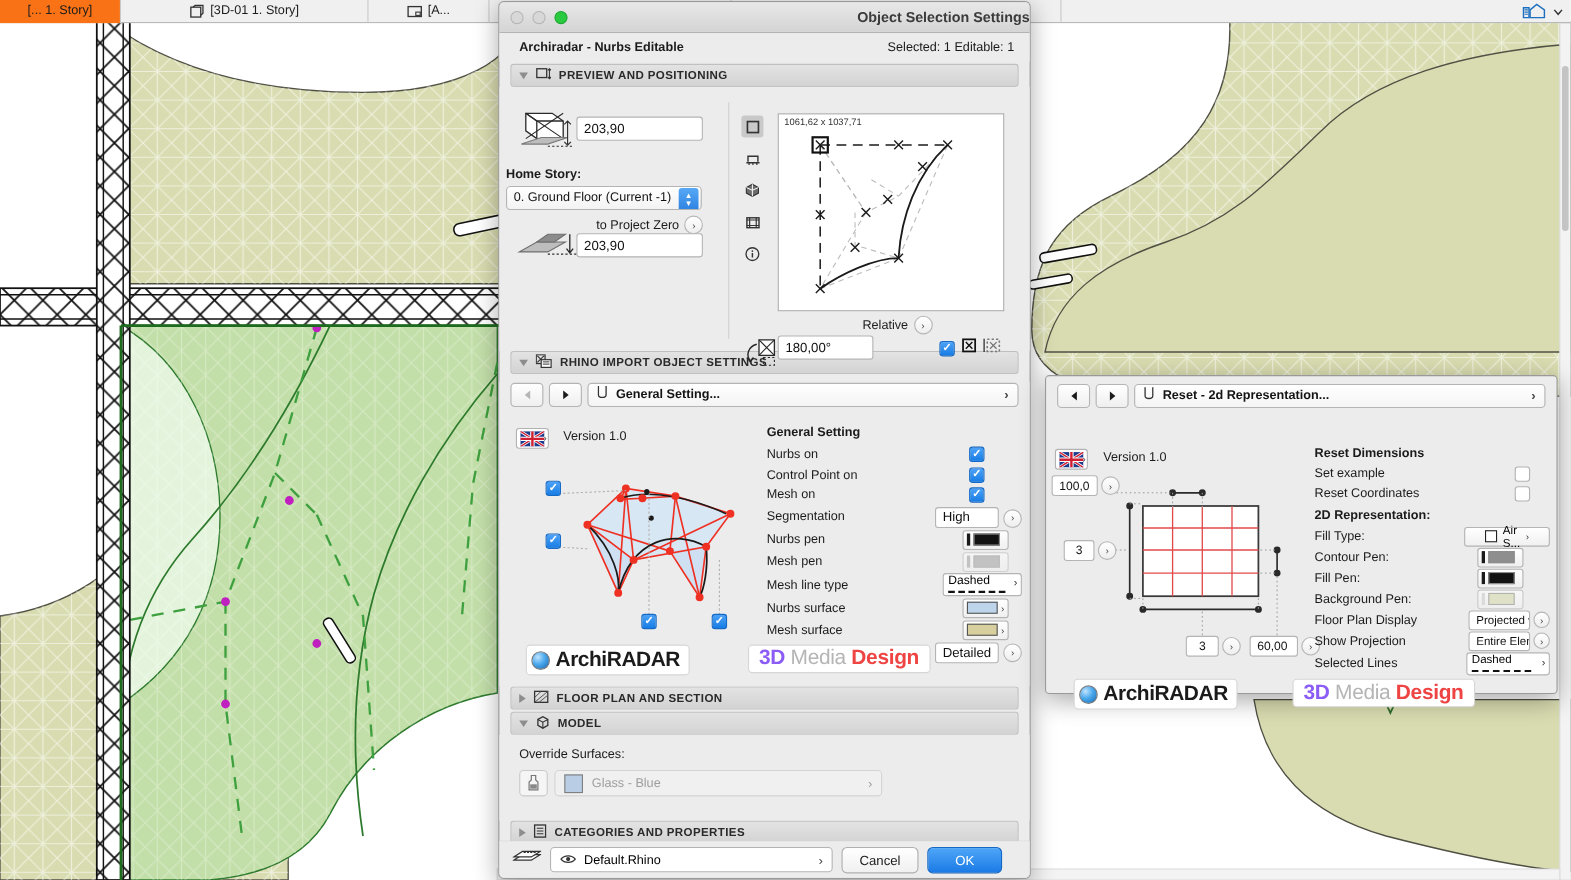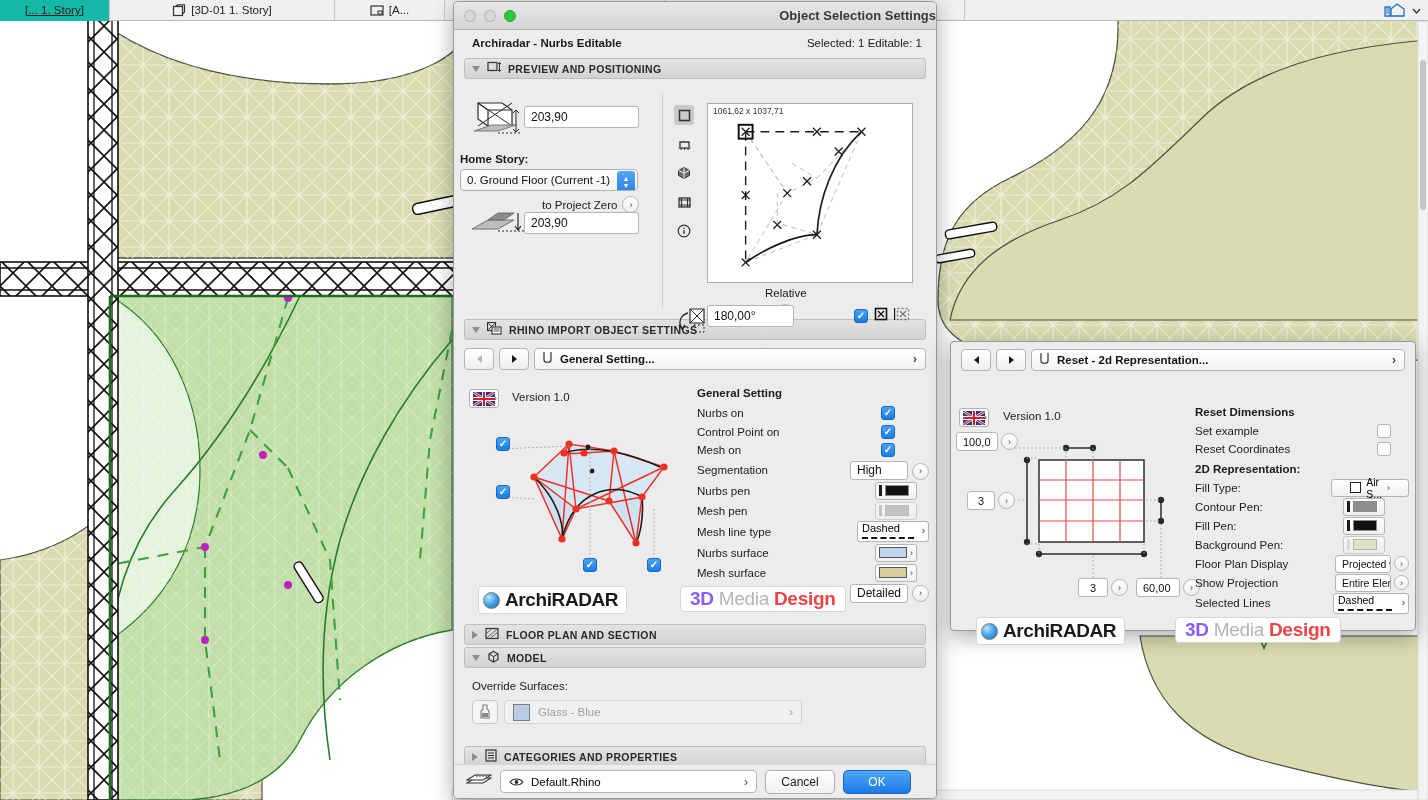--- a/index.html
+++ b/index.html
@@ -21,21 +21,21 @@
     position:absolute; top:0; left:0; width:1428px; height:21px;
     background:#f0f0f0; border-bottom:1px solid #b9b9b9;
     display:flex; align-items:center; z-index: 40;
   }
   .tab {
     height:21px; display:flex; align-items:center; gap:5px;
     padding:0 10px; font-size:11.5px; color:#1c1c1c;
     border-right:1px solid #c8c8c8; white-space:nowrap;
     justify-content:center;
   }
-  .tab.active { background:#14b8a6;text-decoration:underline; }
+  .tab.active { background:#f97316; }
   .tab-icon { display:inline-flex; width:14px; height:13px; }
   .tabbar-right {
     margin-left:auto; display:flex; align-items:center; gap:4px;
     padding-right:6px; height:21px;
   }
 
   
   .dialog {
     position:absolute; background:#ececec;
     border:1px solid #9a9a9a; border-radius:5px;
@@ -458,21 +458,21 @@
             <path d="M96 74 L104 82 M104 74 L96 82"></path>
             <path d="M66 118 L74 126 M74 118 L66 126"></path>
             <path d="M106 128 L114 136 M114 128 L106 136"></path>
             <path d="M34 156 L42 164 M42 156 L34 164"></path>
             <path d="M128 44 L136 52 M136 44 L128 52"></path>
           </g>
           <rect x="31" y="21" width="14" height="14" fill="none" stroke="#111" stroke-width="2"></rect>
         </svg>
       </div>
 
-      <div class="row" style="position:absolute; left:311px; top:208px; gap:5px;flex-direction:column;">
+      <div class="row" style="position:absolute; left:330px; top:208px; gap:5px;">
         <span class="label">Relative</span>
         <span class="chev-btn">›</span>
       </div>
 
       <div style="position:absolute; left:222px; top:226px;">
         <svg width="34" height="28" viewBox="0 0 34 28">
           <path d="M14 4 L28 4 L28 18 L14 18 Z" fill="#fff" stroke="#2a2a2a" stroke-width="1.2"></path>
           <path d="M14 4 L28 18 M28 4 L14 18" stroke="#2a2a2a" stroke-width="1"></path>
           <path d="M12 8 C 4 10, 2 18, 6 23" fill="none" stroke="#2a2a2a" stroke-width="1.3"></path>
           <path d="M3 20 L6 24 L9 20" fill="none" stroke="#2a2a2a" stroke-width="1.3"></path>

